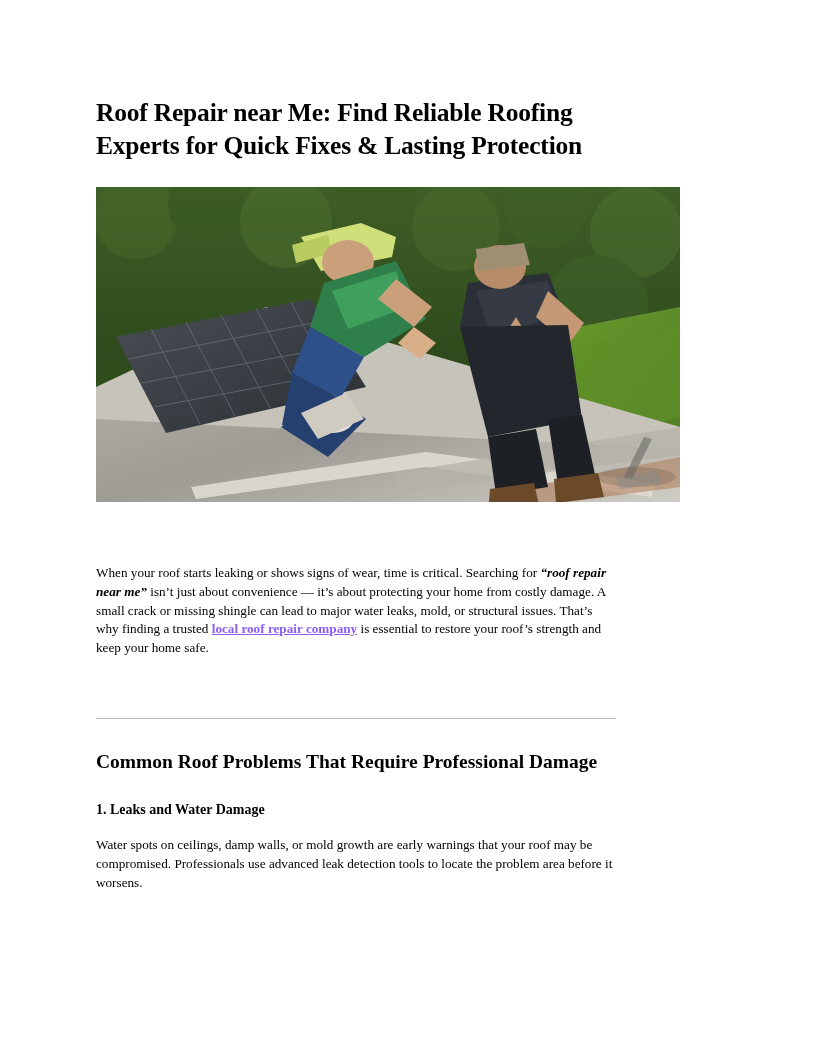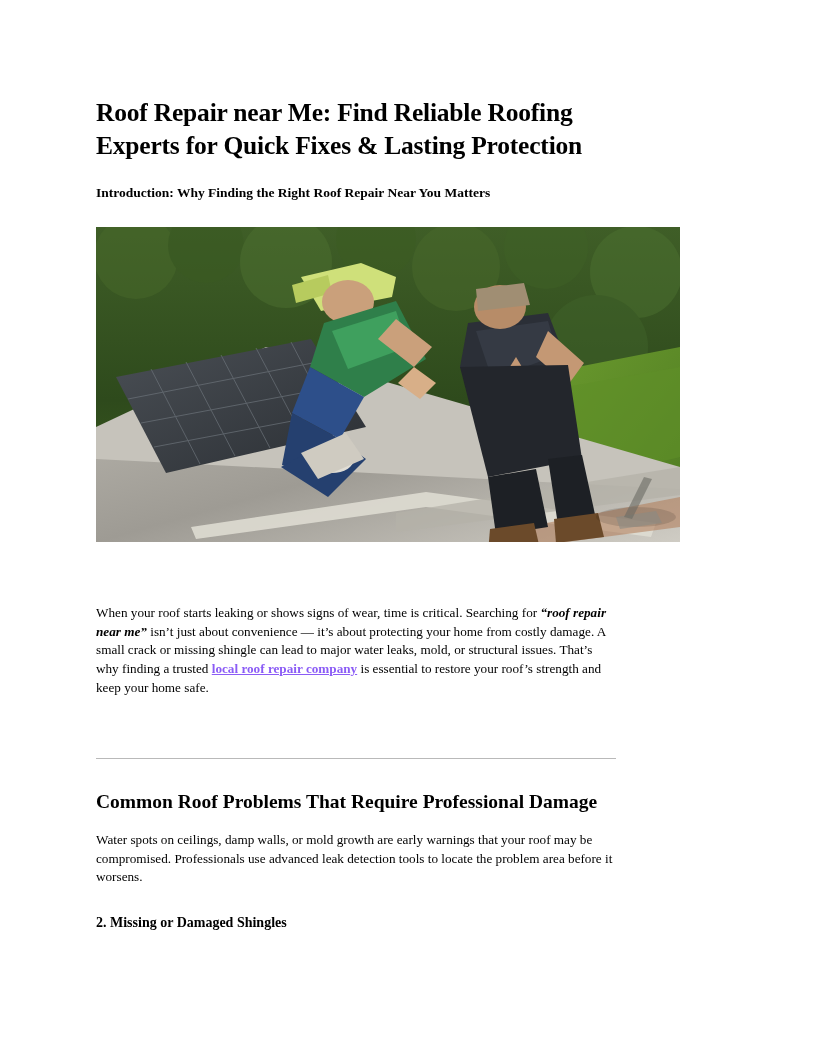--- a/index.html
+++ b/index.html
@@ -84,21 +84,20 @@
     margin: 17px 0 0 0;
   }
 </style>
 </head>
 <body>
 
 <div class="page">
 
   <h1 class="doc-title">Roof Repair near Me: Find Reliable Roofing Experts for Quick Fixes &amp; Lasting Protection</h1>
 
-  <div class="subhead">Introduction: Why Finding the Right Roof Repair Near You Matters</div>
 
   <div class="figure">
     <svg width="584" height="315" viewBox="0 0 584 315" xmlns="http://www.w3.org/2000/svg" aria-hidden="true">
       <defs>
         <linearGradient id="foliage" x1="0" y1="0" x2="0" y2="1">
           <stop offset="0" stop-color="#3f5e27"></stop>
           <stop offset="0.55" stop-color="#2e4a1c"></stop>
           <stop offset="1" stop-color="#41631f"></stop>
         </linearGradient>
         <linearGradient id="grass" x1="0" y1="0" x2="1" y2="1">
@@ -193,17 +192,17 @@
   </div>
 
   <div class="body-text">
     <span>When your roof starts leaking or shows signs of wear, time is critical. Searching for </span><span class="ital">“roof repair near me”</span><span> isn’t just about convenience — it’s about protecting your home from costly damage. A small crack or missing shingle can lead to major water leaks, mold, or structural issues. That’s why finding a trusted </span><a class="inline-link" href="#">local roof repair company</a><span> is essential to restore your roof’s strength and keep your home safe.</span>
   </div>
 
   <hr class="divider">
 
   <h2 class="section-title">Common Roof Problems That Require Professional Damage</h2>
 
+  <h3 class="sub-title">1. Leaks and Water Damage</h3>
   <p class="para">Water spots on ceilings, damp walls, or mold growth are early warnings that your roof may be compromised. Professionals use advanced leak detection tools to locate the problem area before it worsens.</p>
 
-  <h3 class="sub-title">2. Missing or Damaged Shingles</h3>
 
 </div>
 
 </body></html>

